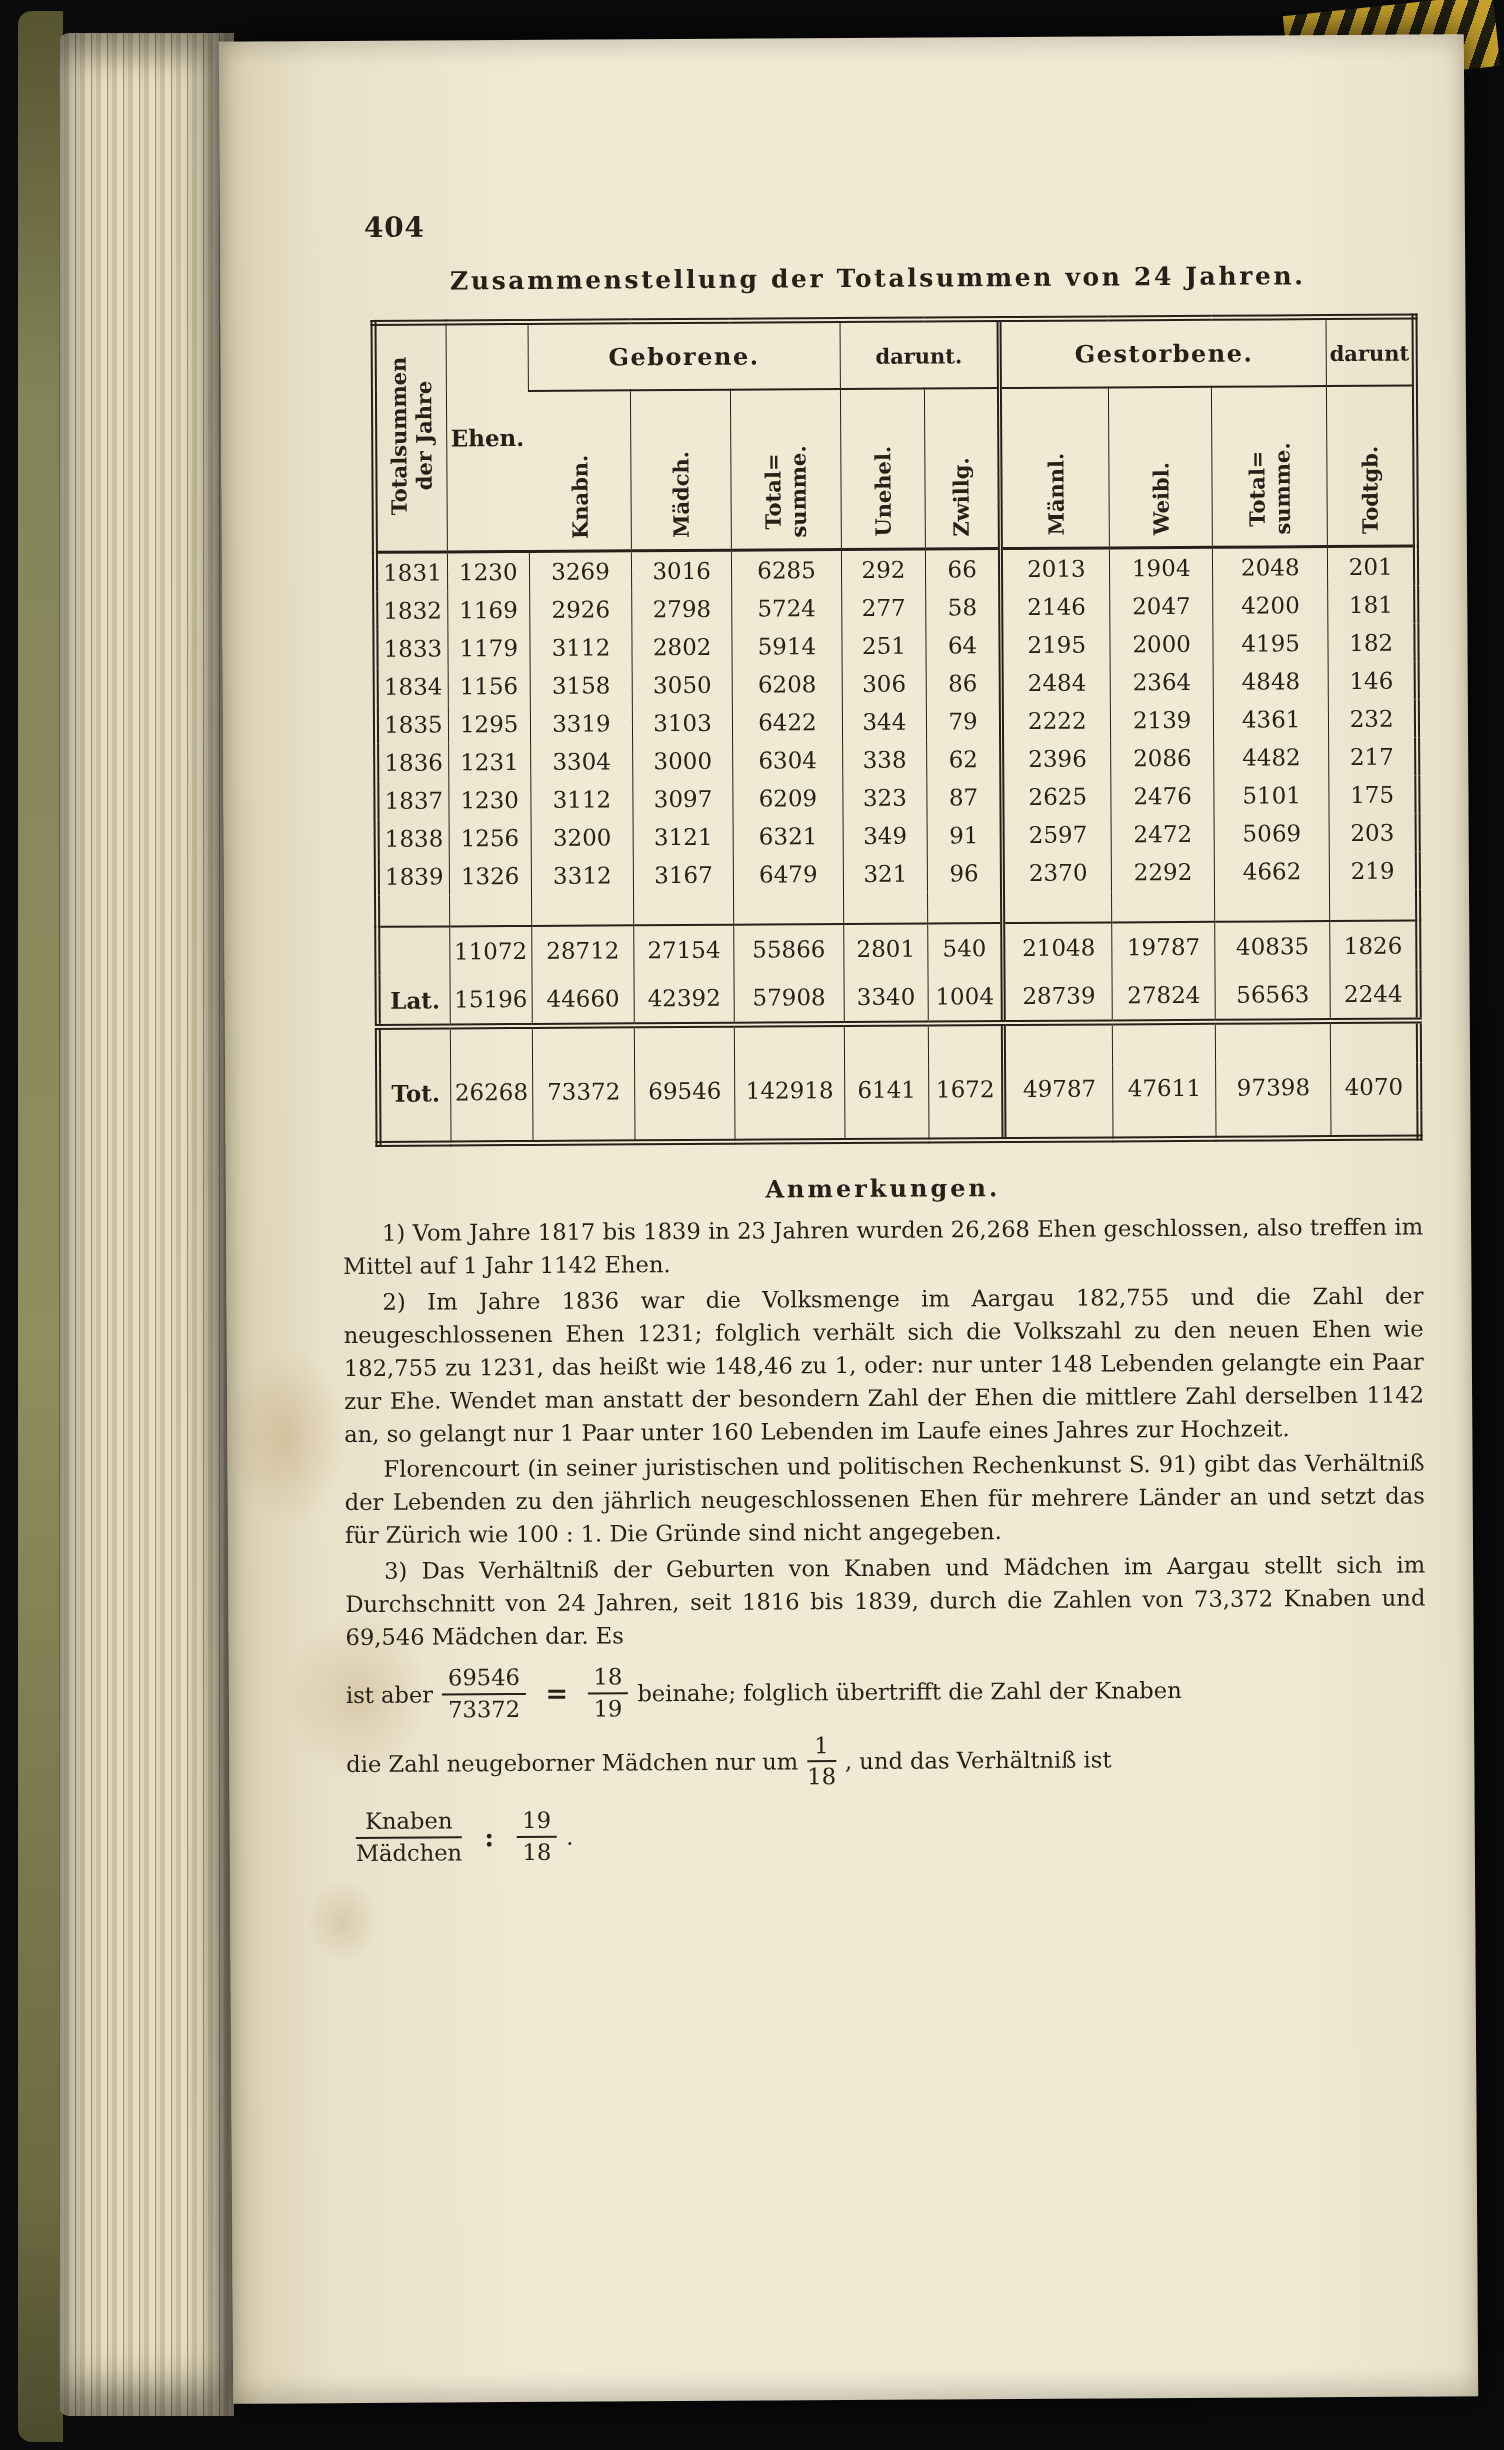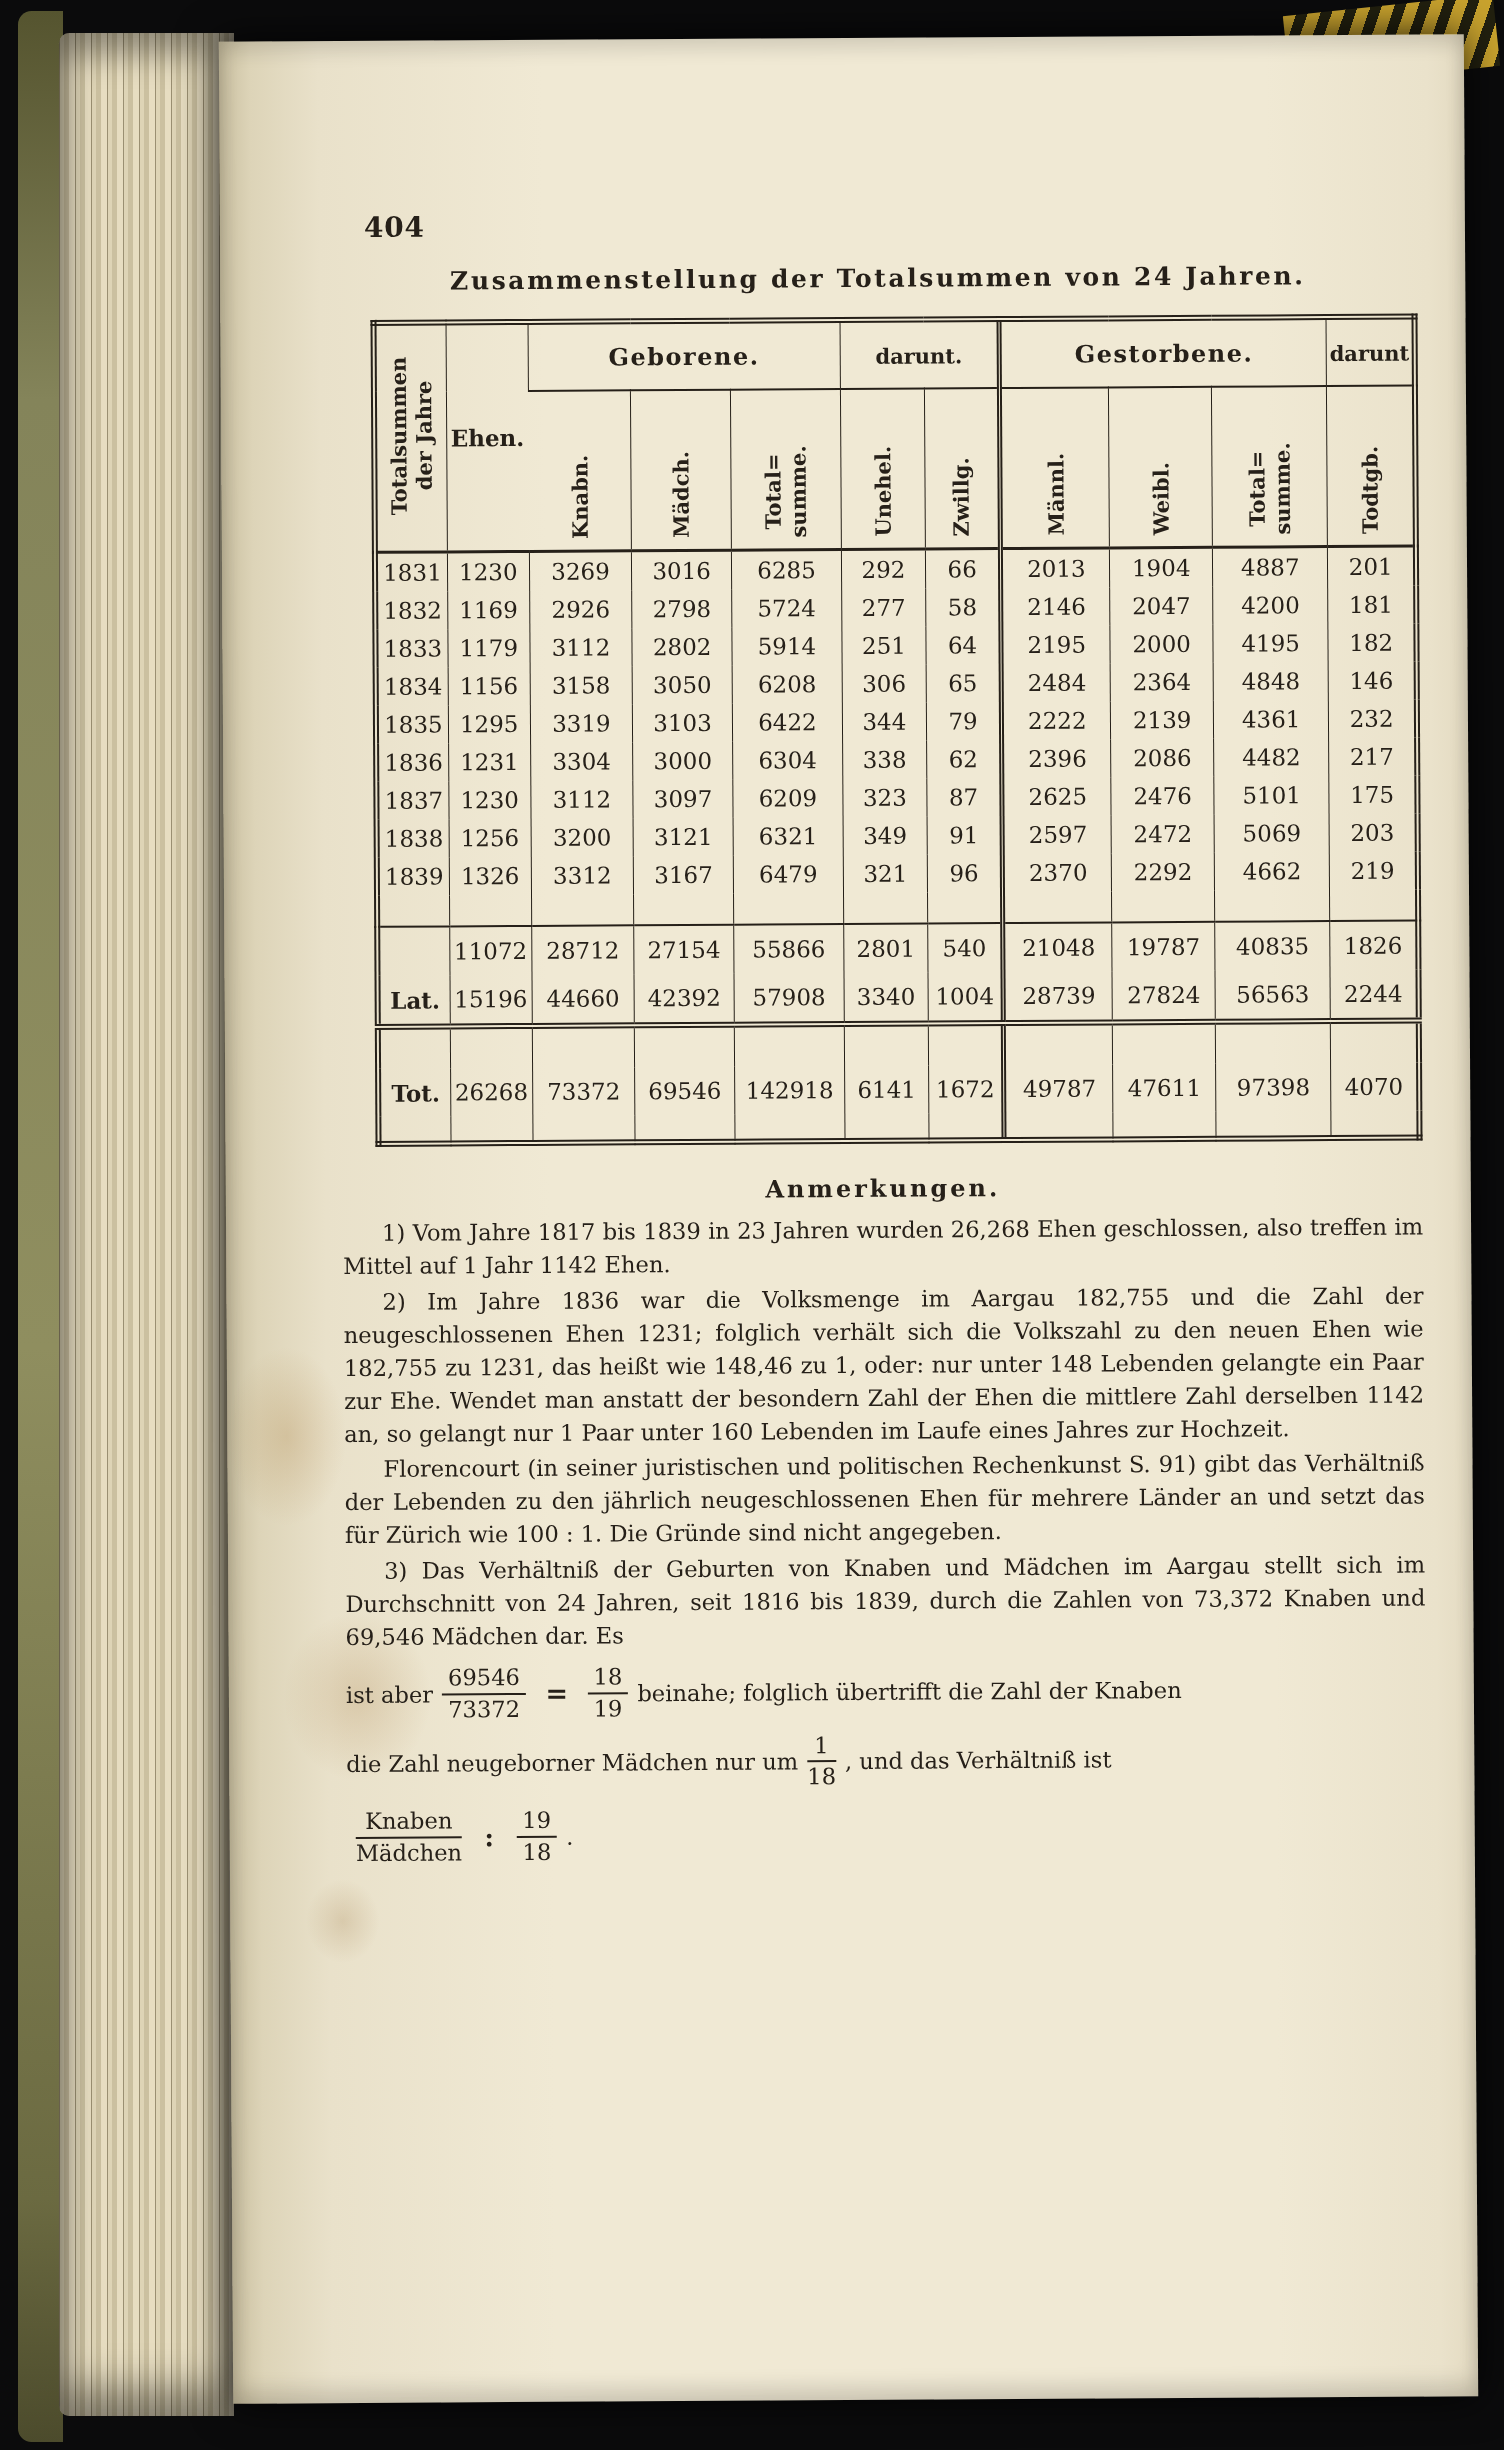--- a/index.html
+++ b/index.html
@@ -178,21 +178,21 @@
           <tr class="data">
             <td class="yr">1831</td>
             <td>1230</td>
               <td>3269</td>
               <td>3016</td>
               <td>6285</td>
               <td>292</td>
               <td>66</td>
               <td>2013</td>
               <td>1904</td>
-              <td>4887</td>
+              <td>2048</td>
               <td>201</td>
           </tr>
           <tr class="data">
             <td class="yr">1832</td>
             <td>1169</td>
               <td>2926</td>
               <td>2798</td>
               <td>5724</td>
               <td>277</td>
               <td>58</td>
@@ -214,21 +214,21 @@
               <td>4195</td>
               <td>182</td>
           </tr>
           <tr class="data">
             <td class="yr">1834</td>
             <td>1156</td>
               <td>3158</td>
               <td>3050</td>
               <td>6208</td>
               <td>306</td>
-              <td>65</td>
+              <td>86</td>
               <td>2484</td>
               <td>2364</td>
               <td>4848</td>
               <td>146</td>
           </tr>
           <tr class="data">
             <td class="yr">1835</td>
             <td>1295</td>
               <td>3319</td>
               <td>3103</td>

